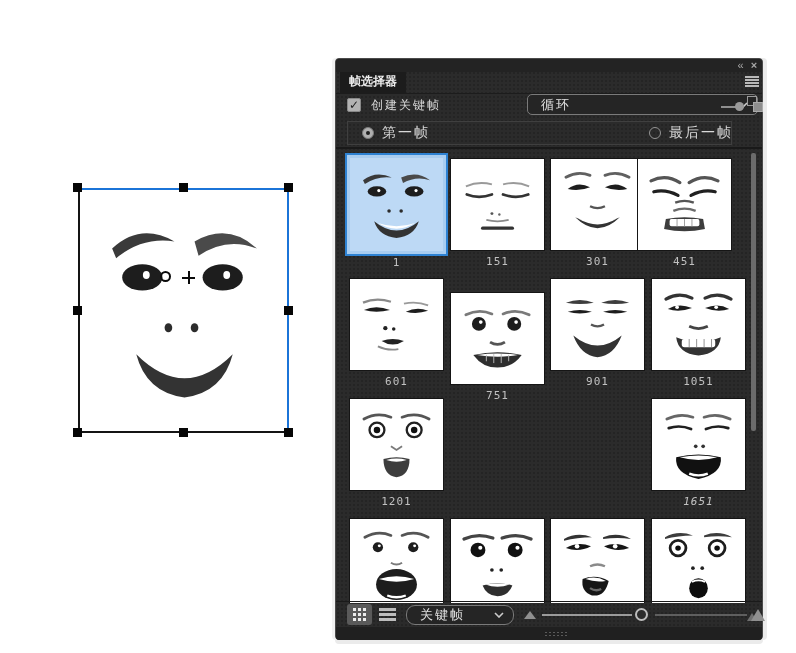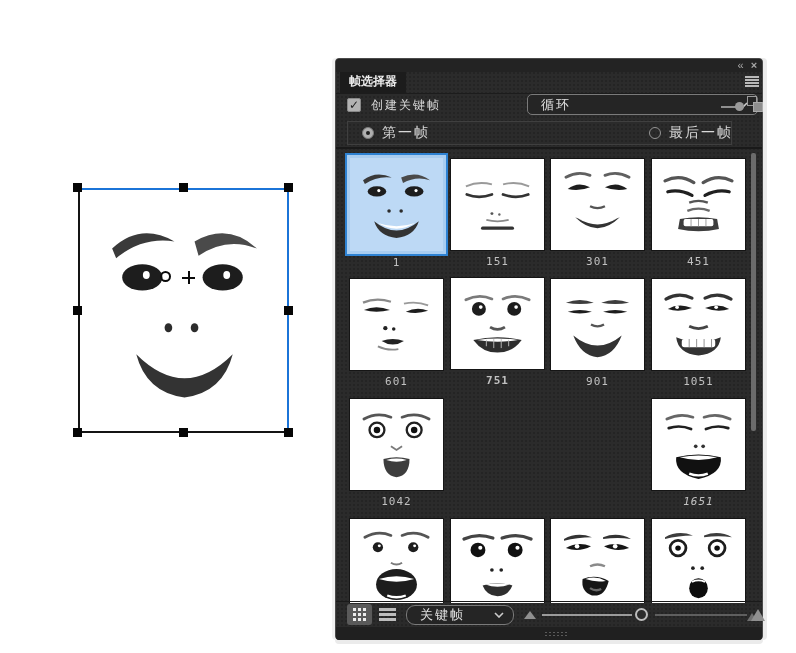--- a/index.html
+++ b/index.html
@@ -225,21 +225,21 @@
                 <path d="M58,18 Q71,13 84,20" stroke="#606060" stroke-width="3" fill="none" stroke-linecap="round"></path>
                 <path d="M18,33 Q29,24 42,31 Q30,36 18,33 Z" fill="#1d1d1d"></path>
                 <path d="M58,31 Q71,24 82,33 Q70,36 58,31 Z" fill="#1d1d1d"></path>
                 <path d="M42,52 Q50,56 58,52" stroke="#555" stroke-width="2.5" fill="none"></path>
                 <path d="M26,64 Q50,88 74,64 Q50,76 26,64 Z" fill="#333"></path>
                 <path d="M30,66 Q50,78 70,66 Q50,71 30,66 Z" fill="#fff"></path>
               </svg></div>
           </div>
           <div class="flabel">301</div>
         </div>
-        <div class="cell" style="left: 315px; top: 9px;">
+        <div class="cell" style="left: 301px; top: 9px;">
           <div class="imgbox">
             <div class="facewrap"><svg viewBox="0 0 100 100" preserveAspectRatio="none" width="100%" height="100%">
                 <path d="M14,24 Q30,16 45,26" stroke="#555" stroke-width="3.5" fill="none" stroke-linecap="round"></path>
                 <path d="M55,26 Q70,16 86,24" stroke="#555" stroke-width="3.5" fill="none" stroke-linecap="round"></path>
                 <path d="M17,36 Q30,33 43,40" stroke="#202020" stroke-width="3.5" fill="none" stroke-linecap="round"></path>
                 <path d="M57,40 Q70,33 83,36" stroke="#202020" stroke-width="3.5" fill="none" stroke-linecap="round"></path>
                 <path d="M40,48 Q50,44 60,48" stroke="#555" stroke-width="2.5" fill="none"></path>
                 <path d="M38,57 Q50,52 62,57" stroke="#6a6a6a" stroke-width="2.5" fill="none"></path>
                 <path d="M30,66 Q50,62 70,66 L72,77 Q50,82 28,77 Z" fill="#3d3d3d"></path>
                 <rect x="34" y="66" width="32" height="8" rx="2" fill="#fff"></rect>
@@ -256,21 +256,21 @@
                 <path d="M15,34 Q28,28 43,34 Q28,38 15,34 Z" fill="#1d1d1d"></path>
                 <path d="M60,36 Q72,30 84,35 Q72,39 60,36 Z" fill="#1d1d1d"></path>
                 <circle cx="38" cy="54" r="2.3" fill="#222"></circle>
                 <circle cx="47" cy="55" r="1.9" fill="#222"></circle>
                 <path d="M34,68 Q46,64 58,68 Q46,76 34,68 Z" fill="#222"></path>
                 <path d="M30,74 Q40,79 52,77" stroke="#8a8a8a" stroke-width="2" fill="none"></path>
               </svg></div>
           </div>
           <div class="flabel">601</div>
         </div>
-        <div class="cell" style="left: 114px; top: 128px; font-weight: bold;">
+        <div class="cell" style="left: 114px; top: 143px;">
           <div class="imgbox">
             <div class="facewrap"><svg viewBox="0 0 100 100" preserveAspectRatio="none" width="100%" height="100%">
                 <path d="M16,24 Q30,17 44,23" stroke="#7a7a7a" stroke-width="3" fill="none" stroke-linecap="round"></path>
                 <path d="M56,23 Q70,17 84,24" stroke="#7a7a7a" stroke-width="3" fill="none" stroke-linecap="round"></path>
                 <circle cx="30" cy="34" r="7.5" fill="#1d1d1d"></circle>
                 <circle cx="32" cy="32" r="2" fill="#fff"></circle>
                 <circle cx="68" cy="34" r="7.5" fill="#1d1d1d"></circle>
                 <circle cx="70" cy="32" r="2" fill="#fff"></circle>
                 <path d="M42,54 Q50,59 58,54" stroke="#555" stroke-width="3" fill="none"></path>
                 <path d="M24,68 Q50,62 76,68 Q66,82 50,82 Q34,82 24,68 Z" fill="#2e2e2e"></path>
@@ -318,21 +318,21 @@
                 <path d="M56,20 Q71,14 85,22" stroke="#555" stroke-width="3" fill="none" stroke-linecap="round"></path>
                 <circle cx="29" cy="34" r="8" fill="#fff" stroke="#222" stroke-width="2.5"></circle>
                 <circle cx="29" cy="34" r="3.5" fill="#101010"></circle>
                 <circle cx="69" cy="34" r="8" fill="#fff" stroke="#222" stroke-width="2.5"></circle>
                 <circle cx="69" cy="34" r="3.5" fill="#101010"></circle>
                 <path d="M44,52 L50,56 L56,52" stroke="#7a7a7a" stroke-width="2" fill="none"></path>
                 <path d="M36,66 Q50,62 64,66 Q64,84 50,86 Q36,84 36,66 Z" fill="#3d3d3d"></path>
                 <path d="M39,67 Q50,64 61,67 Q50,71 39,67 Z" fill="#fff"></path>
               </svg></div>
           </div>
-          <div class="flabel">1042</div>
+          <div class="flabel">1201</div>
         </div>
         <div class="cell" style="left: 315px; top: 249px; font-style: italic;">
           <div class="imgbox">
             <div class="facewrap"><svg viewBox="0 0 100 100" preserveAspectRatio="none" width="100%" height="100%">
                 <path d="M16,22 Q30,15 44,20" stroke="#666" stroke-width="3" fill="none" stroke-linecap="round"></path>
                 <path d="M56,20 Q70,15 84,22" stroke="#666" stroke-width="3" fill="none" stroke-linecap="round"></path>
                 <path d="M18,32 Q30,28 42,33" stroke="#202020" stroke-width="3" fill="none" stroke-linecap="round"></path>
                 <path d="M58,33 Q70,28 82,32" stroke="#202020" stroke-width="3" fill="none" stroke-linecap="round"></path>
                 <circle cx="47" cy="52" r="2" fill="#333"></circle>
                 <circle cx="55" cy="52" r="2" fill="#333"></circle>

